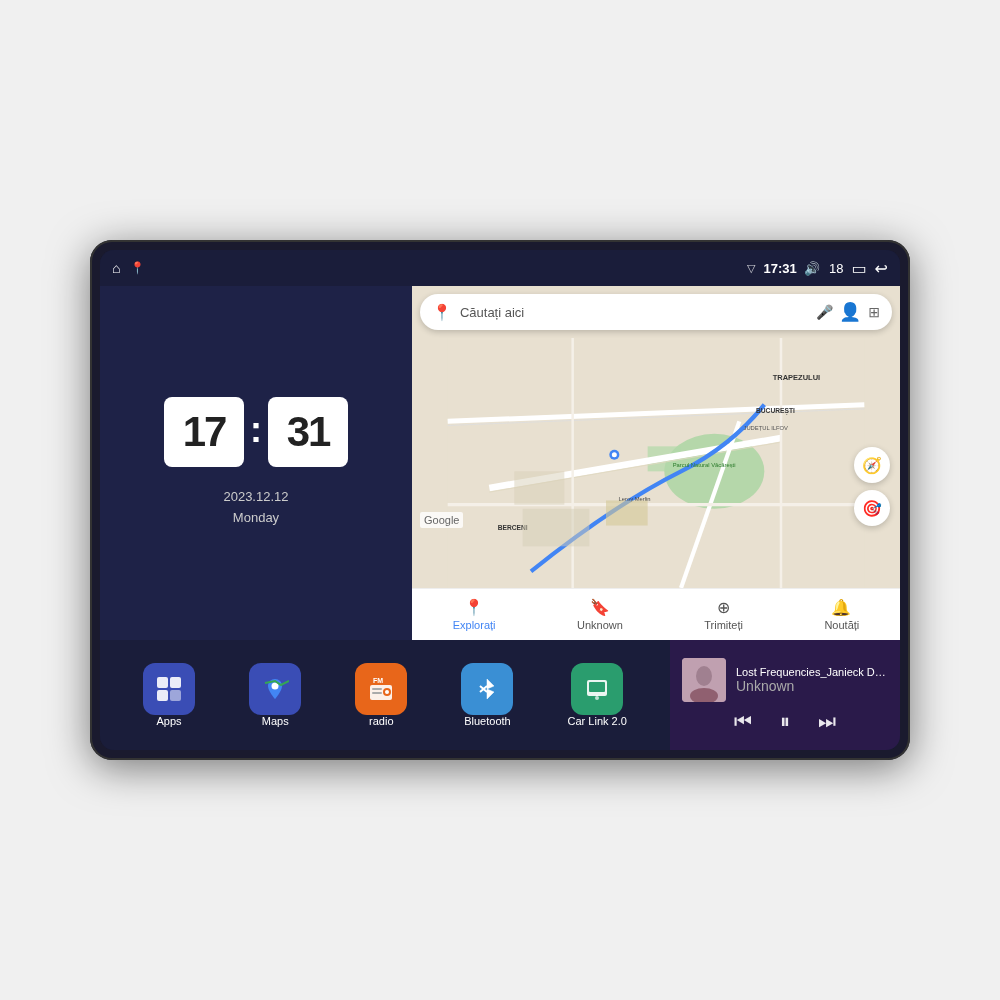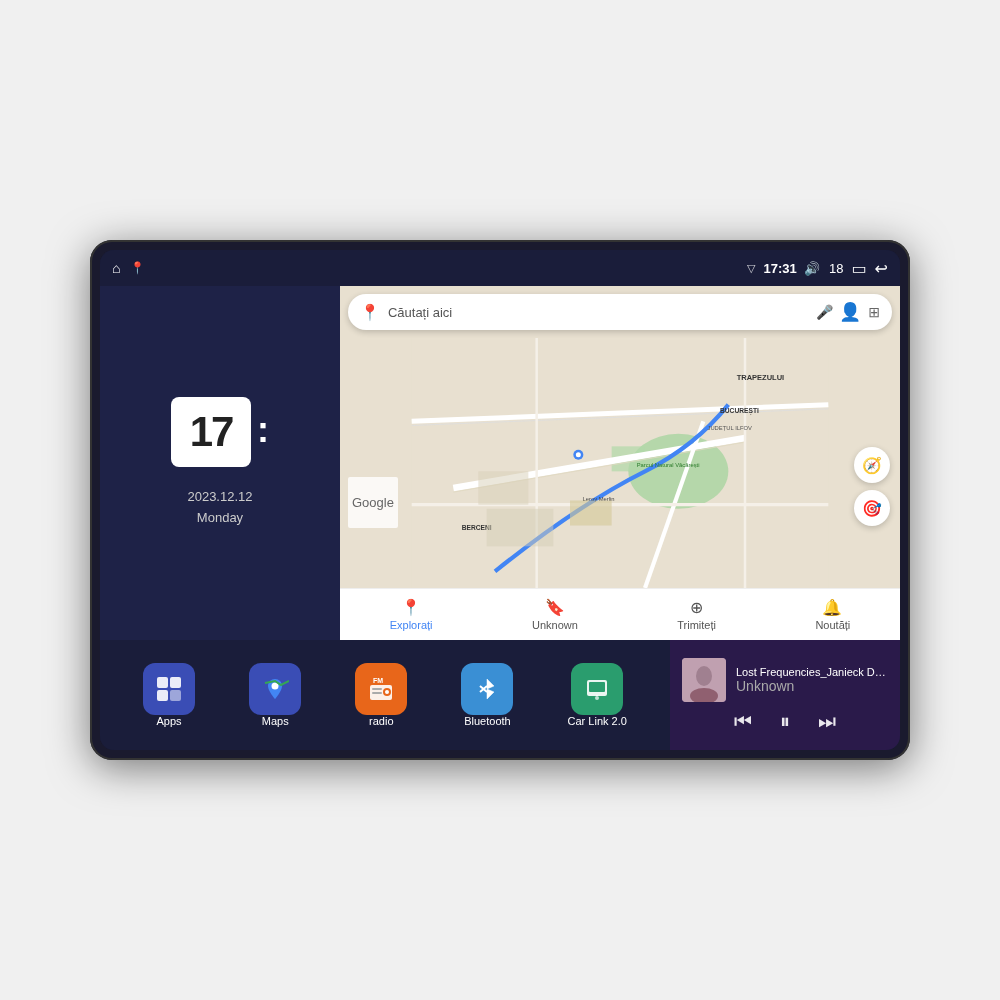--- a/index.html
+++ b/index.html
@@ -73,21 +73,21 @@
 
     
     .top-section {
       display: flex;
       flex: 1;
       min-height: 0;
     }
 
     
     .clock-panel {
-      width: 240px;
+      width: 312px;
       flex-shrink: 0;
       background: #1e2247;
       display: flex;
       flex-direction: column;
       align-items: center;
       justify-content: center;
       padding: 20px;
       position: relative;
     }
 
@@ -356,25 +356,25 @@
       right: 0;
       bottom: 52px;
       overflow: hidden;
     }
 
     
     .google-logo {
       position: absolute;
       bottom: 60px;
       left: 8px;
-      font-size: 13px;
+      font-size: 11px;
       color: #666;
       font-weight: 500;
       background: rgba(255,255,255,0.8);
-      padding: 18px 4px;
+      padding: 2px 4px;
       border-radius: 2px;
     }
   </style>
 </head>
 <body>
 
 <div class="device-outer">
   <div class="device-screen">
 
     <div class="status-bar">
@@ -393,20 +393,21 @@
     </div>
 
     <div class="main-content">
 
       <div class="top-section">
 
         <div class="clock-panel">
           <div class="clock-display">
             <div class="clock-block">17</div>
             <div class="clock-colon">:</div>
+            <div class="clock-block">31</div>
           </div>
           <div class="date-display">
             <div>2023.12.12</div>
             <div>Monday</div>
           </div>
         </div>
 
         <div class="map-panel">
 
           <div class="map-search-bar">

